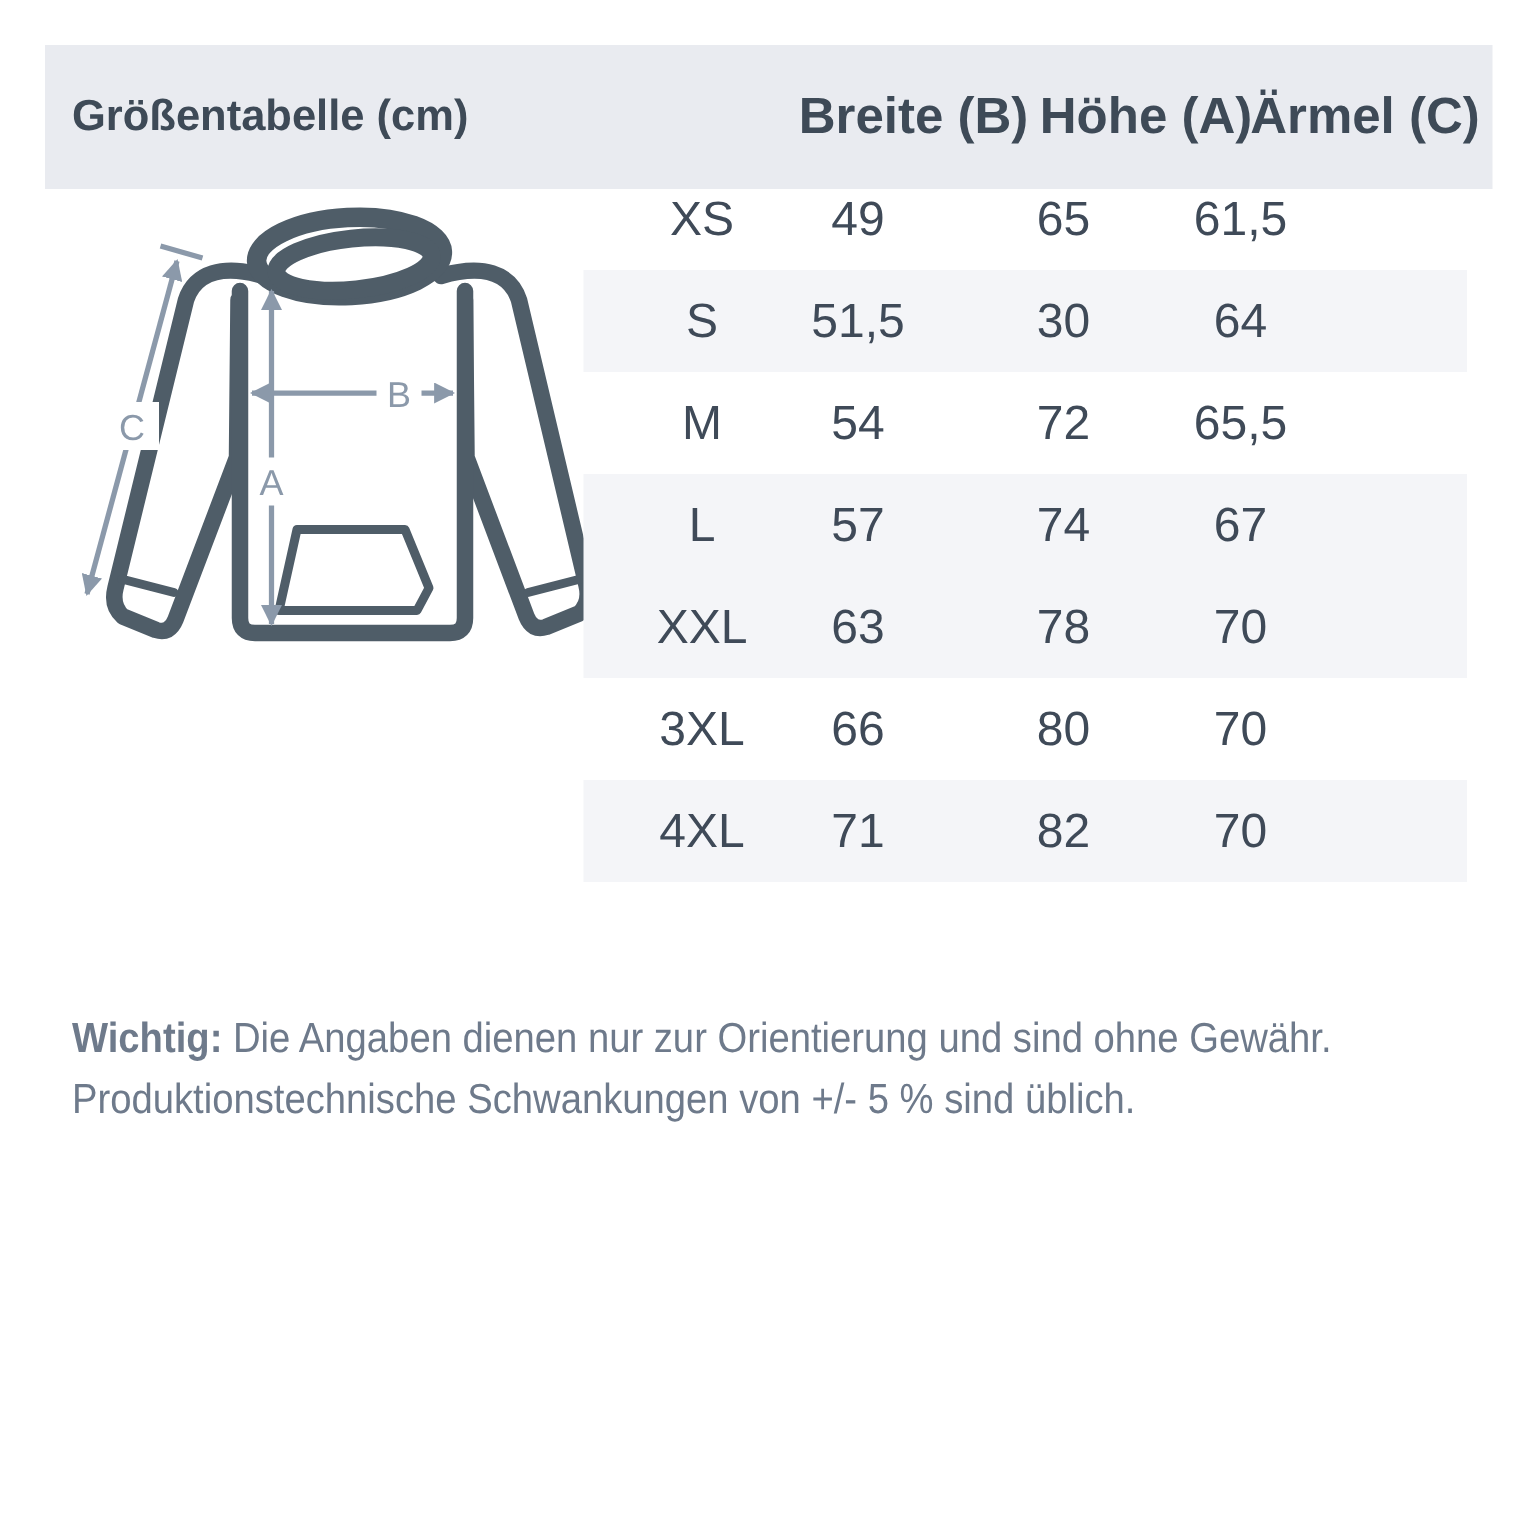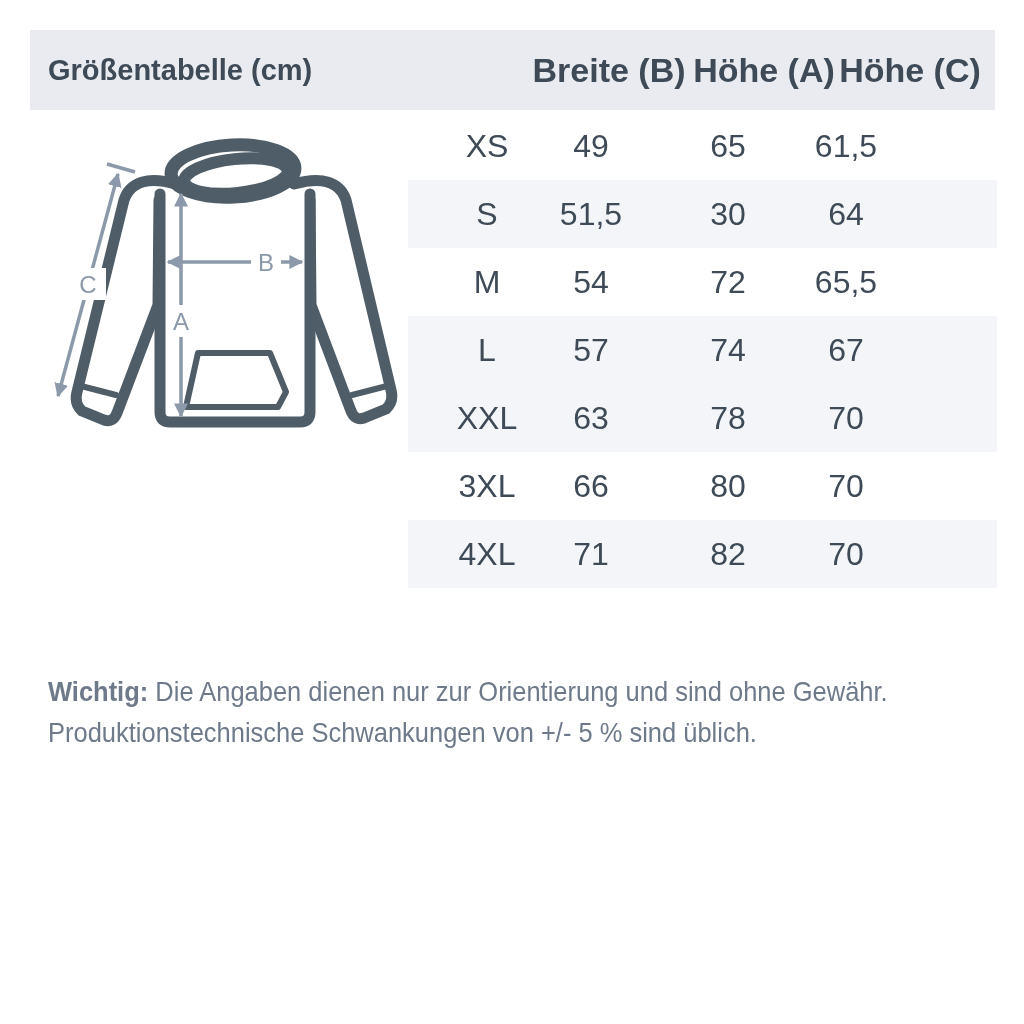--- a/index.html
+++ b/index.html
@@ -9,21 +9,21 @@
     height: 1024px;
     background: #ffffff;
     font-family: "Liberation Sans", sans-serif;
     overflow: hidden;
   }
 
   
   .header-band {
     position: absolute;
     left: 30px; top: 30px;
-    width: 965px; height: 80px;
+    width: 965px; height: 96px;
     background: #e9ebf0;
   }
   .header-title {
     position: absolute;
     left: 18px; top: 50%;
     transform: translateY(-50%);
     font-size: 29px;
     font-weight: bold;
     color: #3e4a57;
     white-space: nowrap;
@@ -37,21 +37,21 @@
     color: #3e4a57;
     white-space: nowrap;
   }
   .col-h.b { left: 579px; }
   .col-h.a { left: 734px; }
   .col-h.c { left: 880px; }
 
   
   .rows {
     position: absolute;
-    left: 408px; top: 112px;
+    left: 389px; top: 112px;
     width: 589px;
   }
   .row {
     position: relative;
     height: 68px;
   }
   .row.striped { background: #f4f5f8; }
   .cell {
     position: absolute;
     top: 50%;
@@ -104,21 +104,21 @@
 </style>
 </head>
 <body>
 
 <div class="canvas">
 
   <div class="header-band">
     <div class="header-title">Größentabelle (cm)</div>
     <div class="col-h b">Breite (B)</div>
     <div class="col-h a">Höhe (A)</div>
-    <div class="col-h c">Höhe (C)</div>
+    <div class="col-h c">Ärmel (C)</div>
   </div>
 
   <svg class="hoodie-svg" viewBox="0 0 400 340">
     <defs>
       <marker id="ah" viewBox="0 0 10 10" refX="9" refY="5" markerWidth="4" markerHeight="4" orient="auto-start-reverse">
         <path d="M0,0 L10,5 L0,10 Z" fill="#8b99aa"></path>
       </marker>
     </defs>
 
     <path class="garment" stroke-width="11" d="M146,64 C118,56 100,62 94,80 L47,272 Q44,284 52,291 L74,300 Q83,303 87,293 L128,185 L129,80"></path>

